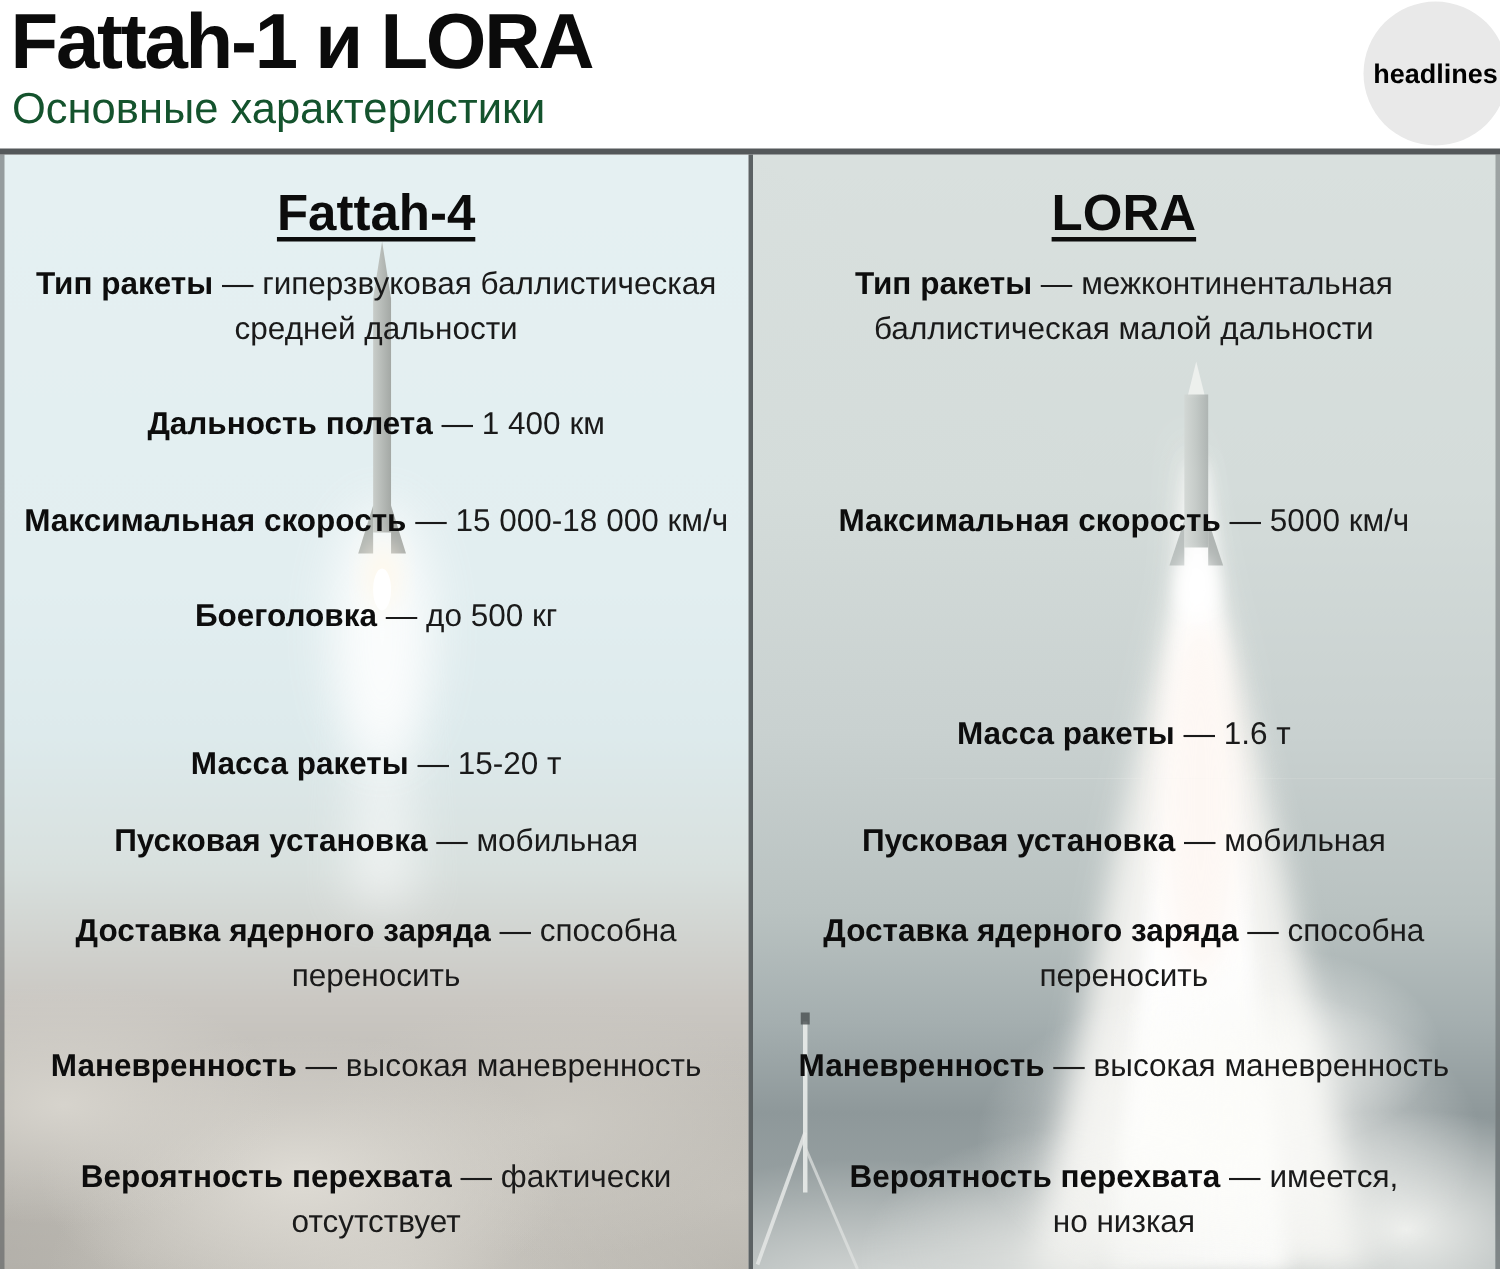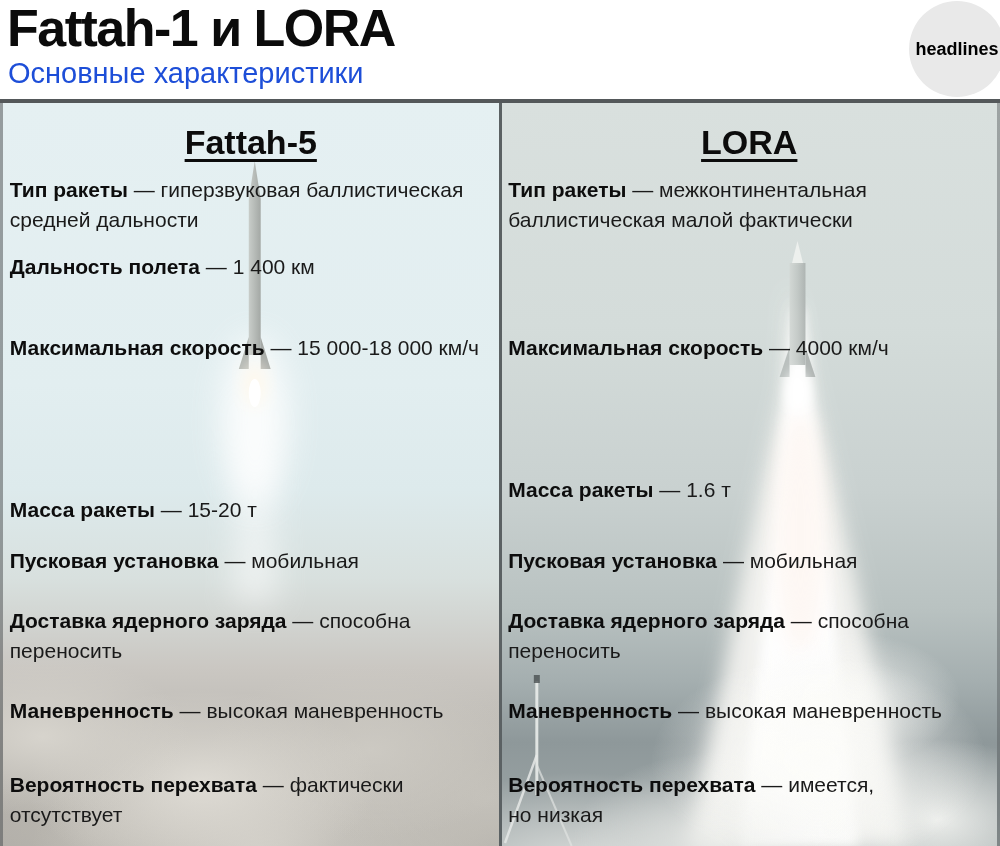--- a/index.html
+++ b/index.html
@@ -3,21 +3,21 @@
 <meta charset="utf-8">
 <style>
   * { margin:0; padding:0; box-sizing:border-box; }
   html,body { width:1000px; height:846px; overflow:hidden; background:#ffffff;
     font-family:"Liberation Sans","DejaVu Sans",sans-serif; }
   .stage { position:relative; width:1000px; height:846px; background:#fff; overflow:hidden; }
 
   
   .header { position:absolute; top:0; left:0; width:1000px; height:84px; background:#ffffff; z-index:5;text-decoration:underline; }
   .title { position:absolute; left:7px; top:-2px; font-size:52px; font-weight:800; letter-spacing:-1.5px; color:#0b0b0b; }
-  .subtitle { position:absolute; left:8px; top:57px; font-size:29px; font-weight:400; color:#1d4ed8; }
+  .subtitle { position:absolute; left:8px; top:57px; font-size:29px; font-weight:400; color:#14532d; }
   .badge { position:absolute; left:909px; top:1px; width:96px; height:96px; border-radius:50%;
     background:#e9e9e9; display:flex; align-items:center; justify-content:center;
     font-size:18px; font-weight:700; color:#000; }
   .topline { position:absolute; top:99px; left:0; width:1000px; height:4px; background:#54585a; z-index:6; }
 
   
   .panels { position:absolute; top:103px; left:0; width:1000px; height:743px; display:flex; }
   .divider { width:3px; background:#5b6163; z-index:4; }
   .panel { position:relative; flex:1 1 0; height:743px; overflow:hidden; }
   .panel.left  { background:linear-gradient(180deg,#e5f0f2 0%,#e2eef0 38%,#ddeaec 52%,#d8e0de 64%,#cac7c2 76%,#b9b6b0 88%,#b0ada7 100%);
@@ -44,21 +44,21 @@
       radial-gradient(ellipse 210px 125px at 44% 98%, rgba(238,239,236,.88), rgba(238,239,236,0) 70%),
       radial-gradient(ellipse 160px 95px  at 70% 55%, rgba(250,250,247,.85), rgba(250,250,247,0) 70%),
       radial-gradient(ellipse 260px 120px at 15% 104%,rgba(226,228,226,.75), rgba(226,228,226,0) 72%);
   }
 
   
   .col-title { position:absolute; top:20px; left:0; width:100%; text-align:center; z-index:3;
     font-size:34px; font-weight:700; color:#0c0c0c;
     text-decoration:underline; text-decoration-thickness:3px; text-underline-offset:5px; }
   .row { position:absolute; left:50%; transform:translateX(-50%); width:482px; z-index:3;
-    font-size:21px; line-height:30px; color:#1a1a1a; }
+    text-align:center; font-size:21px; line-height:30px; color:#1a1a1a; }
   .row .lbl { font-weight:700; color:#0d0d0d; }
   .row .val { white-space:pre-line; }
 </style>
 </head>
 <body>
 
 <div class="stage">
 
   <div class="header">
     <div class="title">Fattah-1 и LORA</div>
@@ -92,26 +92,27 @@
 
         <polygon points="253,58 259,96 259,252 247,252 247,96" fill="url(#lbody)" opacity=".92"></polygon>
         <polygon points="247,234 237,266 247,266" fill="#a8aca8" opacity=".92"></polygon>
         <polygon points="259,234 269,266 259,266" fill="#9da19d" opacity=".92"></polygon>
 
         <ellipse cx="253" cy="281" rx="10" ry="22" fill="#fff8ea" filter="url(#lb1)"></ellipse>
         <ellipse cx="253" cy="290" rx="6" ry="14" fill="#ffffff"></ellipse>
       </svg>
       <div class="clouds"></div>
 
-      <div class="col-title">Fattah-5</div>
+      <div class="col-title">Fattah-4</div>
 
       <div class="row" style="top:72px"><span class="lbl">Тип ракеты</span><span class="sep"> — </span><span class="val">гиперзвуковая баллистическая
 средней дальности</span></div>
-      <div class="row" style="top:149px"><span class="lbl">Дальность полета</span><span class="sep"> — </span><span class="val">1 400 км</span></div>
+      <div class="row" style="top:165px"><span class="lbl">Дальность полета</span><span class="sep"> — </span><span class="val">1 400 км</span></div>
       <div class="row" style="top:230px"><span class="lbl">Максимальная скорость</span><span class="sep"> — </span><span class="val">15 000-18 000 км/ч</span></div>
+      <div class="row" style="top:293px"><span class="lbl">Боеголовка</span><span class="sep"> — </span><span class="val">до 500 кг</span></div>
       <div class="row" style="top:392px"><span class="lbl">Масса ракеты</span><span class="sep"> — </span><span class="val">15-20 т</span></div>
       <div class="row" style="top:443px"><span class="lbl">Пусковая установка</span><span class="sep"> — </span><span class="val">мобильная</span></div>
       <div class="row" style="top:503px"><span class="lbl">Доставка ядерного заряда</span><span class="sep"> — </span><span class="val">способна
 переносить</span></div>
       <div class="row" style="top:593px"><span class="lbl">Маневренность</span><span class="sep"> — </span><span class="val">высокая маневренность</span></div>
       <div class="row" style="top:667px"><span class="lbl">Вероятность перехвата</span><span class="sep"> — </span><span class="val">фактически
 отсутствует</span></div>
     </div>
 
     <div class="divider"></div>
@@ -145,22 +146,22 @@
         <path d="M35,578 L35,692" stroke="#e9ecea" stroke-width="3" fill="none" opacity=".9"></path>
         <path d="M35,652 L3,740" stroke="#e6e9e7" stroke-width="2.5" fill="none" opacity=".85"></path>
         <path d="M35,662 L70,743" stroke="#dfe3e1" stroke-width="2" fill="none" opacity=".7"></path>
         <rect x="32" y="572" width="6" height="8" fill="#4a5051" opacity=".8"></rect>
       </svg>
       <div class="smoke"></div>
 
       <div class="col-title">LORA</div>
 
       <div class="row" style="top:72px"><span class="lbl">Тип ракеты</span><span class="sep"> — </span><span class="val">межконтинентальная
-баллистическая малой фактически</span></div>
-      <div class="row" style="top:230px"><span class="lbl">Максимальная скорость</span><span class="sep"> — </span><span class="val">4000 км/ч</span></div>
+баллистическая малой дальности</span></div>
+      <div class="row" style="top:230px"><span class="lbl">Максимальная скорость</span><span class="sep"> — </span><span class="val">5000 км/ч</span></div>
       <div class="row" style="top:372px"><span class="lbl">Масса ракеты</span><span class="sep"> — </span><span class="val">1.6 т</span></div>
       <div class="row" style="top:443px"><span class="lbl">Пусковая установка</span><span class="sep"> — </span><span class="val">мобильная</span></div>
       <div class="row" style="top:503px"><span class="lbl">Доставка ядерного заряда</span><span class="sep"> — </span><span class="val">способна
 переносить</span></div>
       <div class="row" style="top:593px"><span class="lbl">Маневренность</span><span class="sep"> — </span><span class="val">высокая маневренность</span></div>
       <div class="row" style="top:667px"><span class="lbl">Вероятность перехвата</span><span class="sep"> — </span><span class="val">имеется,
 но низкая</span></div>
     </div>
 
   </div>

